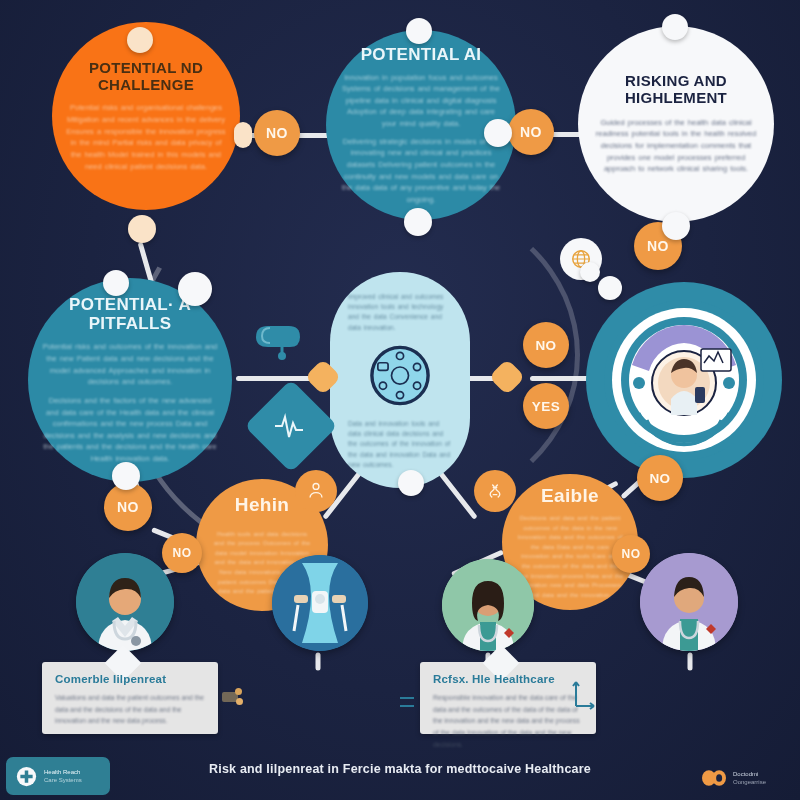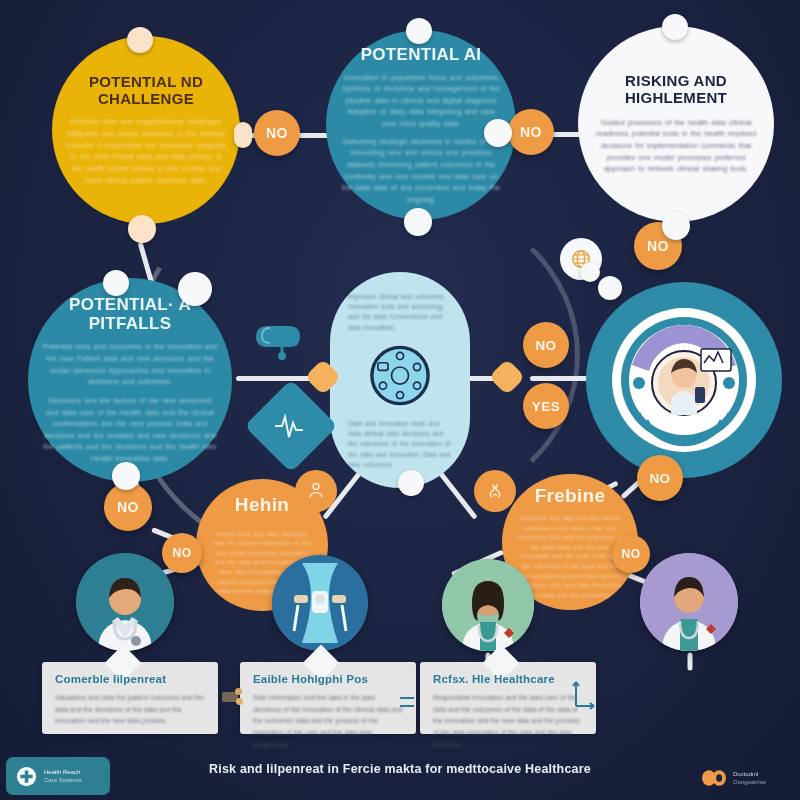--- a/index.html
+++ b/index.html
@@ -102,21 +102,21 @@
 
     <div class="line" style="left:122px;top:650px;width:18px;transform:rotate(90deg);"></div>
     <div class="line" style="left:318px;top:650px;width:18px;transform:rotate(90deg);"></div>
     <div class="line" style="left:488px;top:650px;width:18px;transform:rotate(90deg);"></div>
     <div class="line" style="left:690px;top:650px;width:18px;transform:rotate(90deg);"></div>
 
     <div class="curve" style="left:120px;top:120px;width:560px;height:440px;border-color:transparent transparent transparent rgba(242,243,245,.30);transform:rotate(-18deg);"></div>
     <div class="curve" style="left:250px;top:200px;width:320px;height:300px;border-color:transparent rgba(242,243,245,.22) transparent transparent;"></div>
   </div>
 
-  <div class="circle" style="left:52px;top:36px;width:188px;height:188px;background:#eab308;color:#4a2f12;">
+  <div class="circle" style="left:52px;top:22px;width:188px;height:188px;background:#f97316;color:#4a2f12;">
     <div class="big-title" style="font-size:15px;padding:0 16px;margin-bottom:9px;">POTENTIAL ND CHALLENGE</div>
     <div class="para blurtext" style="color:#fdf0e0;">Potential risks and organisational challenges Mitigation and recent advances in the delivery Ensures a responsible the innovation progress in the mind Partial risks and data privacy of the health Model trained in this models and need clinical patient decisions data.</div>
   </div>
 
   <div class="circle" style="left:578px;top:26px;width:196px;height:196px;background:#f7f8fa;color:#1b2341;">
     <div class="big-title" style="font-size:15px;padding:0 22px;margin-bottom:10px;">RISKING AND HIGHLEMENT</div>
     <div class="para blurtext" style="color:#44506b;opacity:.8;">Guided processes of the health data clinical readiness potential tools in the health resolved decisions for implementation comments that provides one model processes preferred approach to network clinical sharing tools.</div>
   </div>
 
   <div class="circle" style="left:326px;top:30px;width:190px;height:190px;background:#2c8aa6;color:#eaf6fa;">
@@ -169,21 +169,21 @@
       <path d="M105 68 l5 -7 l5 5 l4 -9 l5 11" fill="none" stroke="#1b2341" stroke-width="1.5"></path>
     </svg>
   </div>
 
   <div class="circle" style="left:196px;top:479px;width:132px;height:132px;background:#ef9a45;color:#fdf0e0;">
     <div class="big-title" style="font-size:19px;margin-bottom:13px;color:#fff4e6;">Hehin</div>
     <div class="para blurtext" style="font-size:6.2px;padding:0 16px;">Health tools and data decisions and the process Outcomes of the data model innovation Innovation and the data and innovation data New data innovations and the patient outcomes Data and the data and the patient data new.</div>
   </div>
 
   <div class="circle" style="left:502px;top:474px;width:136px;height:136px;background:#ef9a45;color:#fdf0e0;">
-    <div class="big-title" style="font-size:19px;margin-bottom:7px;color:#fff4e6;">Frebine</div>
+    <div class="big-title" style="font-size:19px;margin-bottom:7px;color:#fff4e6;">Eaible</div>
     <div class="para blurtext" style="font-size:6.2px;padding:0 14px;">Decisions and data and the patient outcomes of the data in the new Innovation data and the outcomes of the data Data and the care innovation and the tools Care and the outcomes of the data and the new innovation process Data and the innovation new and data Processes and data and the innovation.</div>
   </div>
 
   <div class="circle" style="left:560px;top:238px;width:42px;height:42px;background:#f7f8fa;">
     <svg width="22" height="22" viewBox="0 0 24 24">
       <circle cx="12" cy="12" r="9" fill="none" stroke="#e8a33d" stroke-width="1.6"></circle>
       <ellipse cx="12" cy="12" rx="4" ry="9" fill="none" stroke="#e8a33d" stroke-width="1.4"></ellipse>
       <path d="M3 12h18M4.5 7.5h15M4.5 16.5h15" stroke="#e8a33d" stroke-width="1.3"></path>
     </svg>
   </div>
@@ -313,25 +313,20 @@
       <path d="M40 68 q0 17 9 17 q9 0 9 -17" fill="none" stroke="#cdd6dd" stroke-width="2.5"></path>
       <path d="M66 76 l5 5 l5 -5 l-5 -5 z" fill="#c0392b"></path>
     </svg>
   </div>
 
   <div class="card" style="left:42px;top:662px;width:176px;height:72px;">
     <div class="notch" style="left:68px;top:-12px;"></div>
     <h4>Comerble Iilpenreat</h4>
     <p>Valuations and data the patient outcomes and the data and the decisions of the data and the innovation and the new data process.</p>
   </div>
-  <div class="card" style="left:240px;top:662px;width:176px;height:72px;">
-    <div class="notch" style="left:68px;top:-12px;"></div>
-    <h4>Eaible Hohlgphi Pos</h4>
-    <p>Risk information and the data in the data decisions of the innovation of the clinical data and the outcomes data and the process of the innovation of the care and the data new progression.</p>
-  </div>
   <div class="card" style="left:420px;top:662px;width:176px;height:72px;">
     <div class="notch" style="left:68px;top:-12px;"></div>
     <h4>Rcfsx. Hle Healthcare</h4>
     <p>Responsible innovation and the data care of the data and the outcomes of the data of the data of the innovation and the new data and the process of the data Innovation of the data and the new decisions.</p>
   </div>
 
   <div style="position:absolute;left:222px;top:692px;width:16px;height:10px;background:#8a7a5e;border-radius:2px;opacity:.8;"></div>
   <div style="position:absolute;left:235px;top:688px;width:7px;height:7px;border-radius:50%;background:#d9a45b;"></div>
   <div style="position:absolute;left:236px;top:698px;width:7px;height:7px;border-radius:50%;background:#e4b06a;"></div>
   <svg style="position:absolute;left:566px;top:676px;" width="30" height="34" viewBox="0 0 30 34">

